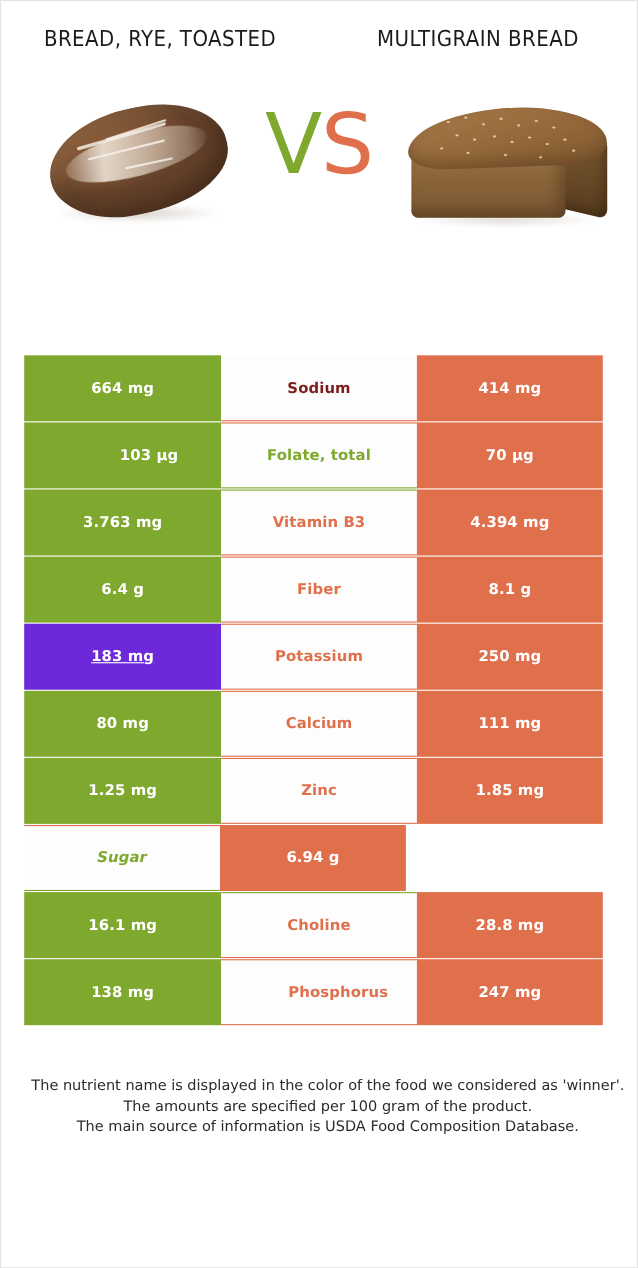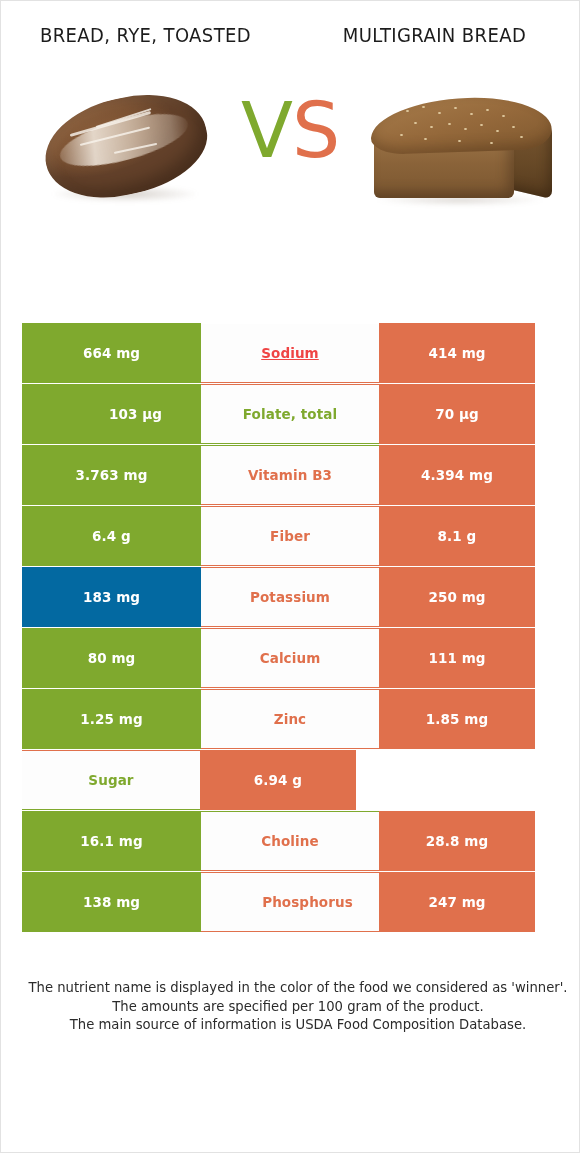--- a/index.html
+++ b/index.html
@@ -182,21 +182,21 @@
     width: 179px;
     background: #7FA92E;
     color: #ffffff;
   }
   .cell-mid {
     width: 178px;
     background: #fdfdfd;
     font-size: 13.5px;
   }
   .cell-right {
-    width: 156px;
+    width: 169px;
     background: #E0704C;
     color: #ffffff;
   }
 
   
   .footer {
     position: absolute;
     left: 0; right: 0;
     top: 978px;
     text-align: center;
@@ -270,55 +270,55 @@
         <div class="mg-seed" style="left:98px;  top:58px;"></div>
         <div class="mg-seed" style="left:130px; top:60px;"></div>
         <div class="mg-seed" style="left:160px; top:54px;"></div>
       </div>
     </div>
   </div>
 
   <div class="table" id="nutrient-table">
       <div class="row">
         <div class="cell cell-left" style="background: rgb(127, 169, 46);">664 mg</div>
-        <div class="cell cell-mid" style="color: #ef4444; border-top: 1px solid rgb(255, 255, 255); border-bottom: 1px solid rgb(224, 112, 76); text-decoration: underline;">Sodium</div>
+        <div class="cell cell-mid" style="color: #7f1d1d; border-top: 1px solid rgb(255, 255, 255); border-bottom: 1px solid rgb(224, 112, 76);">Sodium</div>
         <div class="cell cell-right" style="background: rgb(224, 112, 76);">414 mg</div>
       </div>
       <div class="row">
         <div class="cell cell-left" style="background: rgb(127, 169, 46); padding-left: 48px;">103 µg</div>
         <div class="cell cell-mid" style="color: rgb(127, 169, 46); border-top: 1px solid rgb(224, 112, 76); border-bottom: 1px solid rgb(127, 169, 46);">Folate, total</div>
         <div class="cell cell-right" style="background: rgb(224, 112, 76);">70 µg</div>
       </div>
       <div class="row">
         <div class="cell cell-left" style="background: rgb(127, 169, 46);">3.763 mg</div>
         <div class="cell cell-mid" style="color: rgb(224, 112, 76); border-top: 1px solid rgb(127, 169, 46); border-bottom: 1px solid rgb(224, 112, 76);">Vitamin B3</div>
         <div class="cell cell-right" style="background: rgb(224, 112, 76);">4.394 mg</div>
       </div>
       <div class="row">
         <div class="cell cell-left" style="background: rgb(127, 169, 46);">6.4 g</div>
         <div class="cell cell-mid" style="color: rgb(224, 112, 76); border-top: 1px solid rgb(224, 112, 76); border-bottom: 1px solid rgb(224, 112, 76);">Fiber</div>
         <div class="cell cell-right" style="background: rgb(224, 112, 76);">8.1 g</div>
       </div>
       <div class="row">
-        <div class="cell cell-left" style="background: #0369a1;">183 mg</div>
+        <div class="cell cell-left" style="background: #6d28d9; text-decoration: underline;">183 mg</div>
         <div class="cell cell-mid" style="color: rgb(224, 112, 76); border-top: 1px solid rgb(224, 112, 76); border-bottom: 1px solid rgb(224, 112, 76);">Potassium</div>
         <div class="cell cell-right" style="background: rgb(224, 112, 76);">250 mg</div>
       </div>
       <div class="row">
         <div class="cell cell-left" style="background: rgb(127, 169, 46);">80 mg</div>
         <div class="cell cell-mid" style="color: rgb(224, 112, 76); border-top: 1px solid rgb(224, 112, 76); border-bottom: 1px solid rgb(224, 112, 76);">Calcium</div>
         <div class="cell cell-right" style="background: rgb(224, 112, 76);">111 mg</div>
       </div>
       <div class="row">
         <div class="cell cell-left" style="background: rgb(127, 169, 46);">1.25 mg</div>
         <div class="cell cell-mid" style="color: rgb(224, 112, 76); border-top: 1px solid rgb(224, 112, 76); border-bottom: 1px solid rgb(224, 112, 76);">Zinc</div>
         <div class="cell cell-right" style="background: rgb(224, 112, 76);">1.85 mg</div>
       </div>
       <div class="row">
-        <div class="cell cell-mid" style="color: rgb(127, 169, 46); border-top: 1px solid rgb(224, 112, 76); border-bottom: 1px solid rgb(127, 169, 46);">Sugar</div>
+        <div class="cell cell-mid" style="color: rgb(127, 169, 46); border-top: 1px solid rgb(224, 112, 76); border-bottom: 1px solid rgb(127, 169, 46); font-style: italic;">Sugar</div>
         <div class="cell cell-right" style="background: rgb(224, 112, 76);">6.94 g</div>
       </div>
       <div class="row">
         <div class="cell cell-left" style="background: rgb(127, 169, 46);">16.1 mg</div>
         <div class="cell cell-mid" style="color: rgb(224, 112, 76); border-top: 1px solid rgb(127, 169, 46); border-bottom: 1px solid rgb(224, 112, 76);">Choline</div>
         <div class="cell cell-right" style="background: rgb(224, 112, 76);">28.8 mg</div>
       </div>
       <div class="row">
         <div class="cell cell-left" style="background: rgb(127, 169, 46);">138 mg</div>
         <div class="cell cell-mid" style="color: rgb(224, 112, 76); border-top: 1px solid rgb(224, 112, 76); border-bottom: 1px solid rgb(224, 112, 76); padding-left: 35px;">Phosphorus</div>

